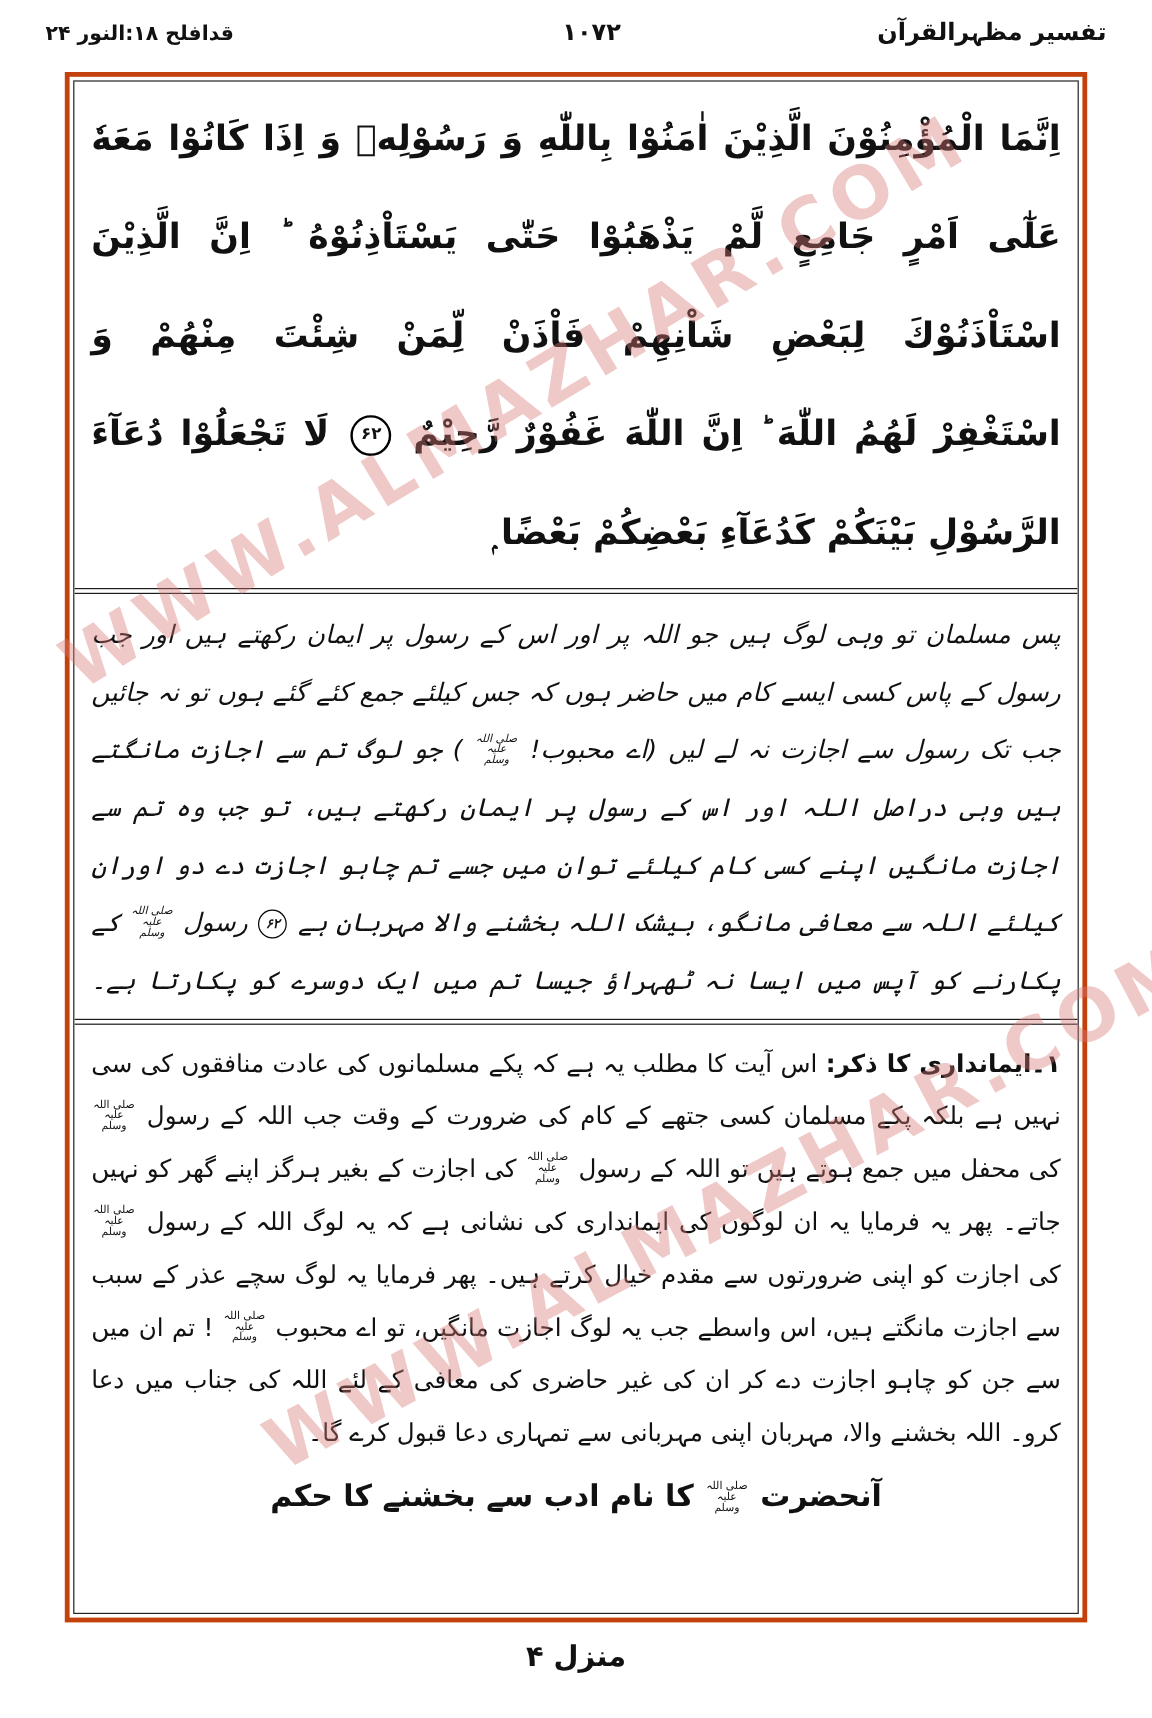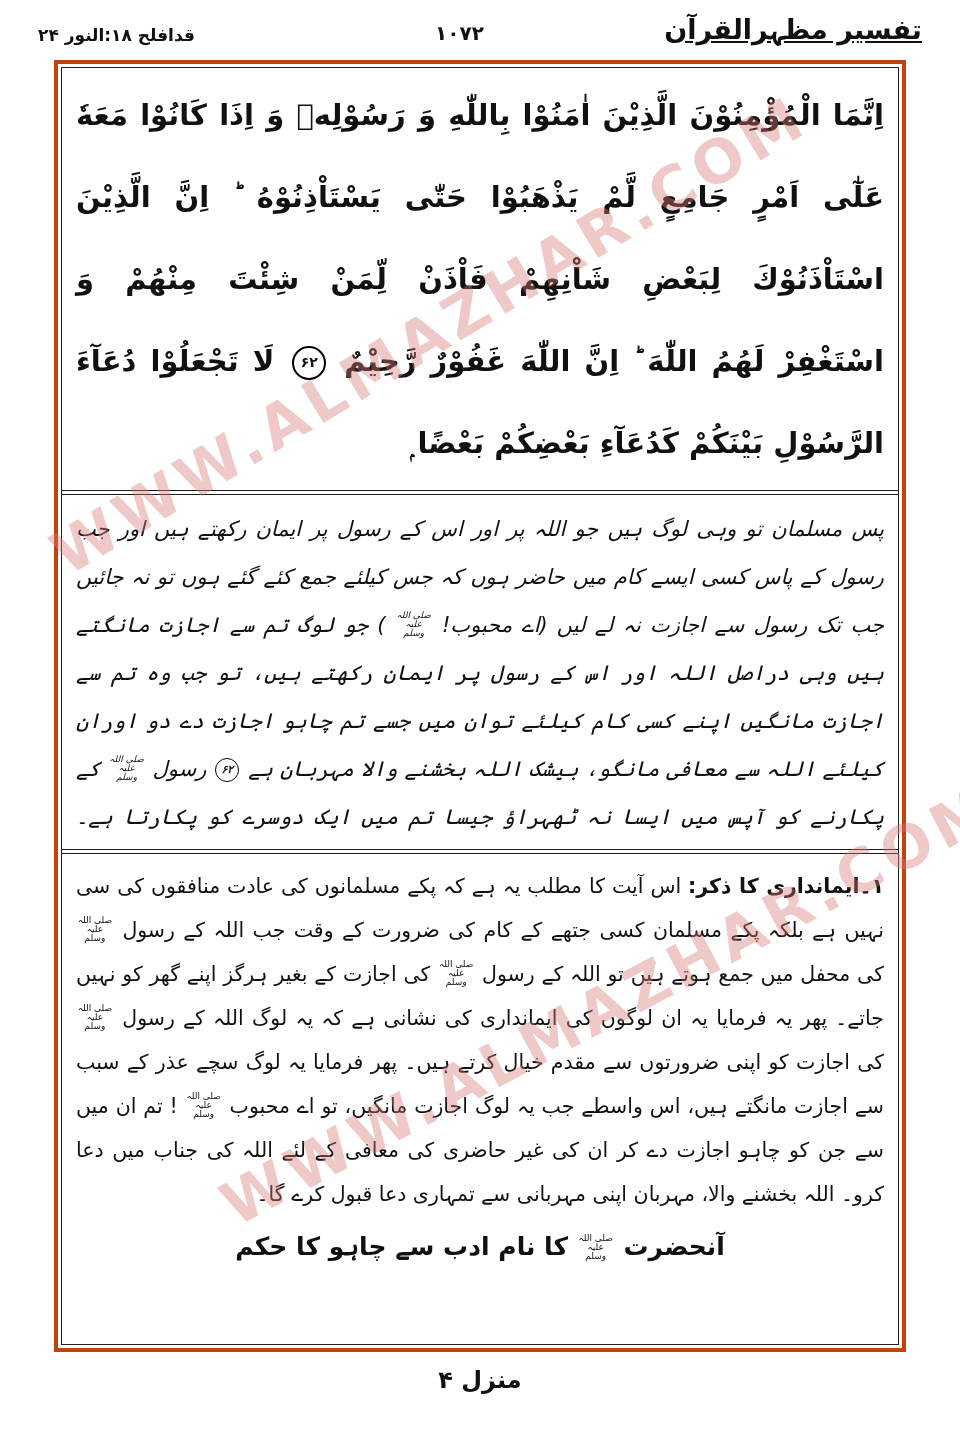--- a/index.html
+++ b/index.html
@@ -27,21 +27,21 @@
   }
   .wm1{left:-5px;top:300px;transform:rotate(-31deg);transform-origin:center;}
   .wm2{left:175px;top:970px;transform:rotate(-28deg);transform-origin:center;}
 
   
   .pagehead{
     position:absolute;top:14px;right:38px;left:38px;
     display:flex;justify-content:space-between;align-items:flex-end;
     z-index:2;
   }
-  .book-title{font-size:27px;font-weight:bold;text-decoration:underline;}
+  .book-title{font-size:20px;font-weight:bold;}
   .page-num{font-size:20px;font-weight:bold;letter-spacing:2px;padding-left:60px;}
   .ref{font-size:17px;font-weight:bold;}
 
   
   .frame{
     position:absolute;top:60px;right:54px;
     width:852px;height:1292px;
     box-sizing:border-box;
     border:4px solid #c2410c;
     padding:3px;
@@ -186,21 +186,21 @@
           <span>کی اجازت کے بغیر ہرگز اپنے گھر کو نہیں جاتے۔ پھر یہ فرمایا یہ ان لوگوں کی ایمانداری کی نشانی ہے کہ یہ لوگ اللہ کے رسول</span>
           <span class="saw">صلی اللہ علیہ وسلم</span>
           <span>کی اجازت کو اپنی ضرورتوں سے مقدم خیال کرتے ہیں۔ پھر فرمایا یہ لوگ سچے عذر کے سبب سے اجازت مانگتے ہیں، اس واسطے جب یہ لوگ اجازت مانگیں، تو اے محبوب</span>
           <span class="saw">صلی اللہ علیہ وسلم</span>
           <span>! تم ان میں سے جن کو چاہو اجازت دے کر ان کی غیر حاضری کی معافی کے لئے اللہ کی جناب میں دعا کرو۔ اللہ بخشنے والا، مہربان اپنی مہربانی سے تمہاری دعا قبول کرے گا۔</span>
         </p>
 
         <div class="sec-heading">
           <span>آنحضرت</span>
           <span class="saw">صلی اللہ علیہ وسلم</span>
-          <span>کا نام ادب سے چاہو کا حکم</span>
+          <span>کا نام ادب سے بخشنے کا حکم</span>
         </div>
 
       </section>
 
     </div>
   </div>
 
   <div class="footer">منزل ۴</div>
 
 </div>

